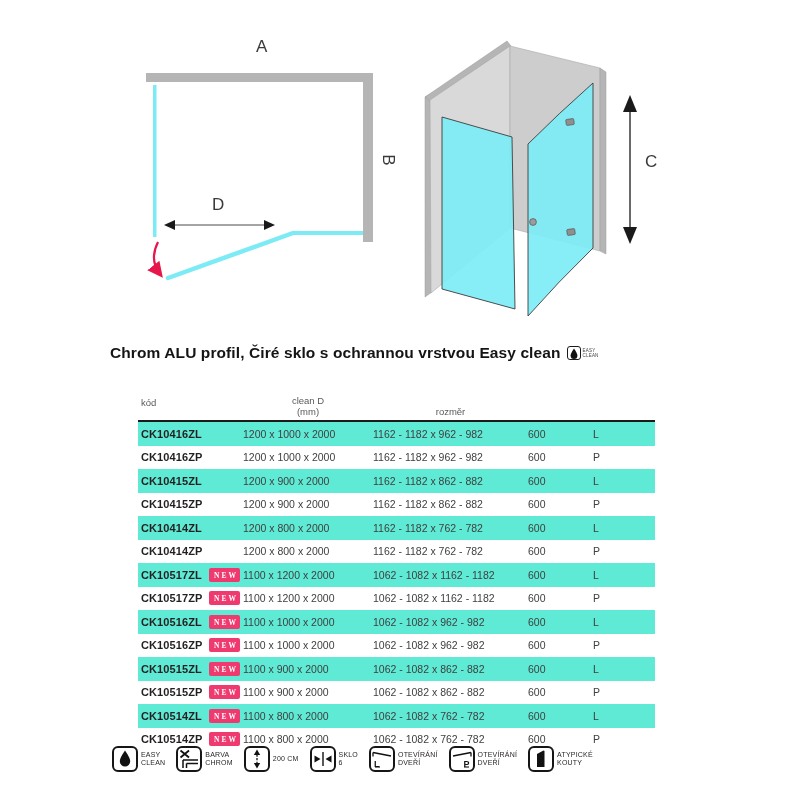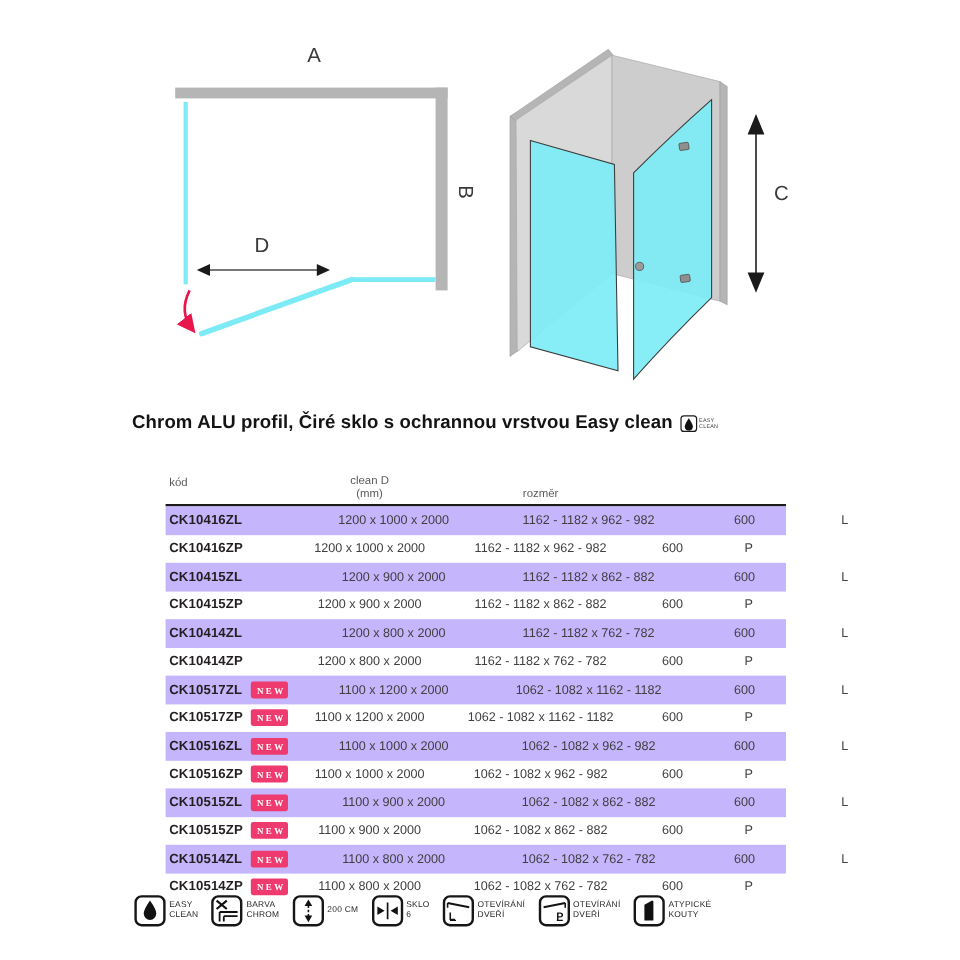--- a/index.html
+++ b/index.html
@@ -20,26 +20,26 @@
     display:flex; align-items:center; justify-content:center; }
   .ec-badge .txt { margin-left:2px; font-size:4.5px; line-height:5px; color:#444; letter-spacing:0.2px; }
   
   .spec-table { position:absolute; left:110px; top:392px; width:517px;margin-left:28px; }
   .tgrid { display:grid; grid-template-columns:105px 130px 155px 65px 62px; align-items:center; }
   .thead { height:30px; border-bottom:2px solid #1a1a1a; color:#58595b; font-size:9.5px;
     line-height:11px; align-items:end; padding-bottom:3px; }
   .thead .h { text-align:center; }
   .thead .h.first { text-align:left; padding-left:3px; align-self:center; padding-bottom:4px; }
   .trow { height:23.5px; font-size:10.5px; color:#404041; }
-  .trow.shaded { background:#c4b5fd;gap:20px; }
+  .trow.shaded { background:#5eead4; }
   .trow .c1 { display:flex; align-items:center; padding-left:3px; height:100%; }
   .trow .code { font-weight:bold; color:#231f20; font-size:11px; letter-spacing:0.1px; }
   .trow .badge { margin-left:auto; margin-right:3px; background:#ee3a6e; color:#fff;
     font-size:7.5px; font-weight:bold; letter-spacing:2px; padding:3px 2px 2px 5px; border-radius:2px;font-family:Liberation Serif, serif; }
-  .trow .cc { text-align:center; }
+  .trow .cc { }
   
   .legend { position:absolute; left:112px; top:746px; display:flex; gap:11px; align-items:center; }
   .lg-item { display:flex; align-items:center; }
   .lg-icon { position:relative; width:26px; height:26px; border:2px solid #161616; border-radius:6px;
     flex:0 0 auto; background:#fff; }
   .lg-icon svg { position:absolute; left:0; top:0; }
   .lg-letter { position:absolute; font-size:9px; font-weight:bold; color:#161616; bottom:1px; }
   .lg-letter.l { left:3px; } .lg-letter.p { right:3px; }
   .lg-label { margin-left:3px; font-size:7px; line-height:8.5px; color:#231f20; letter-spacing:0.2px;
     text-transform:uppercase; white-space:nowrap; }

